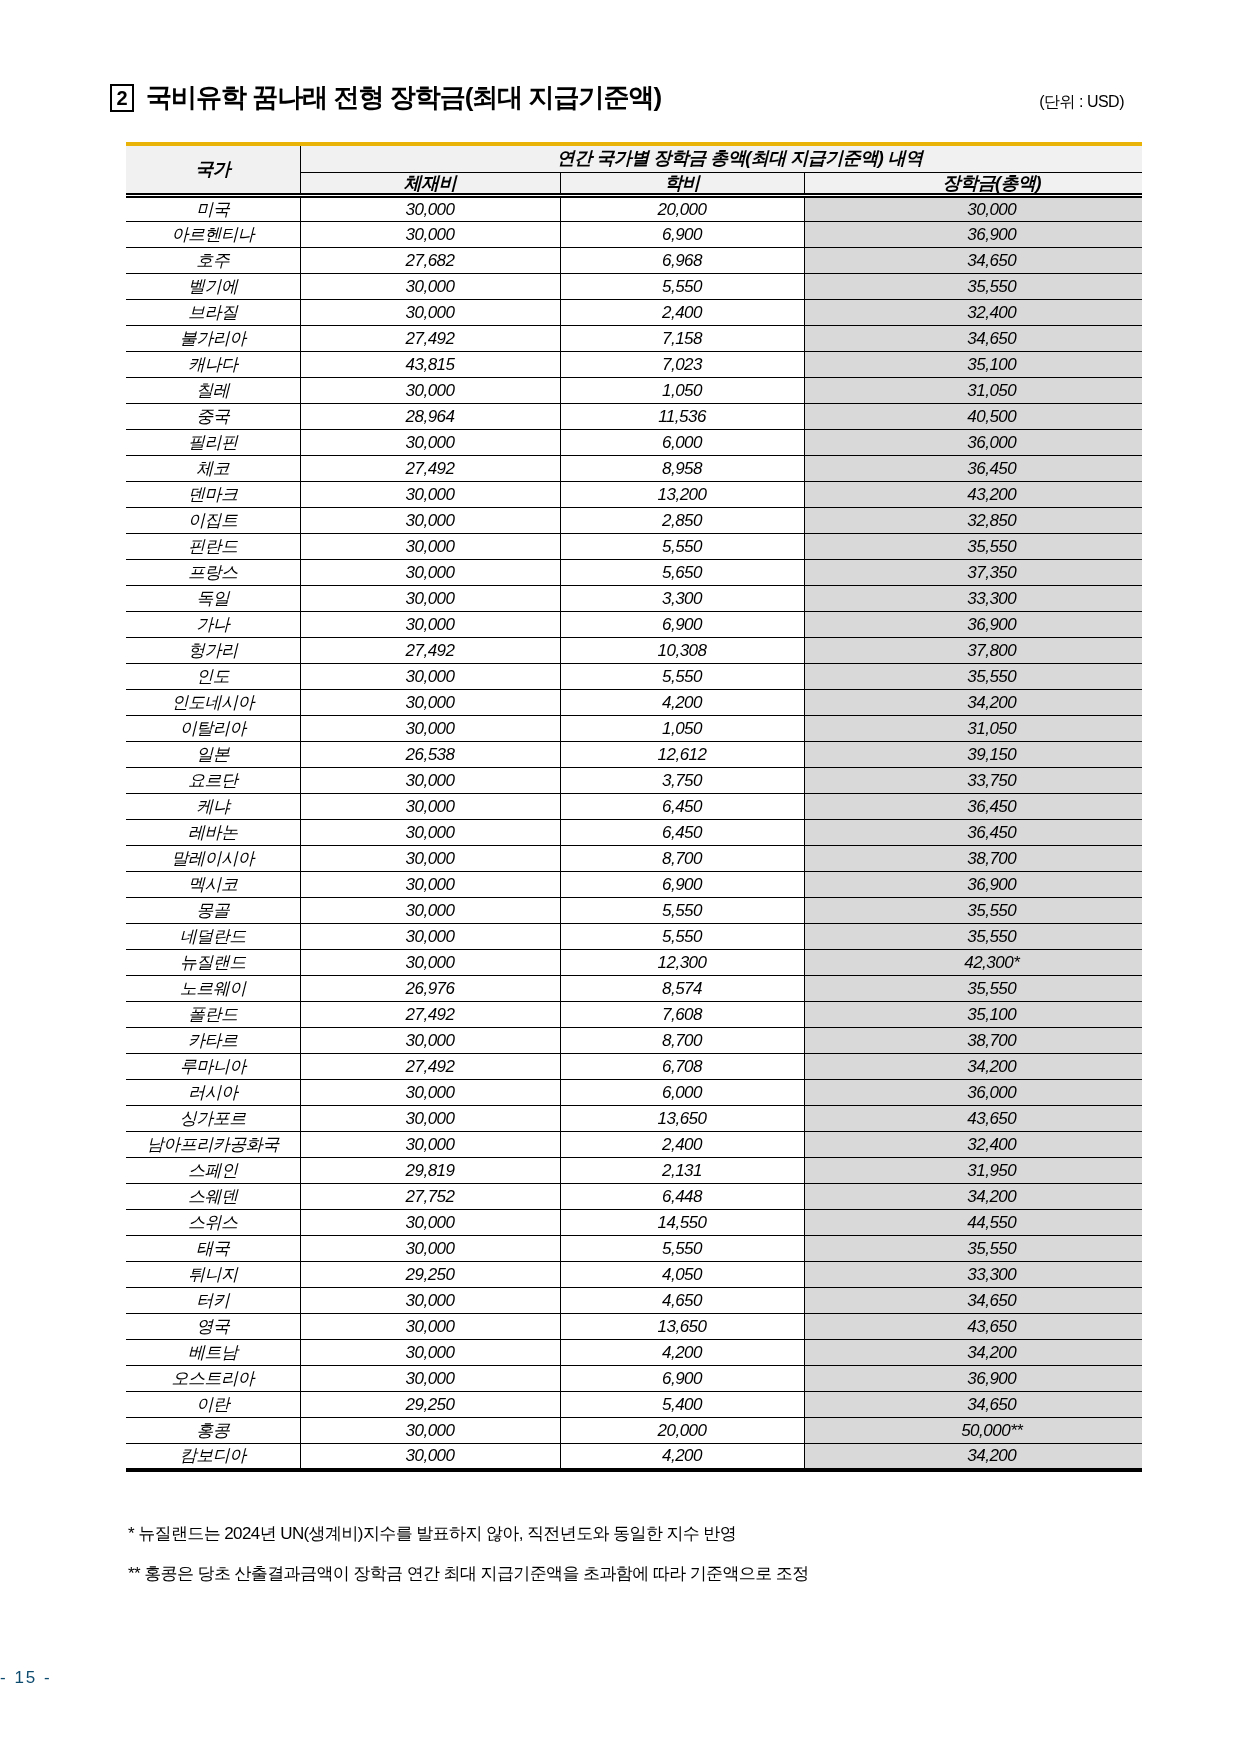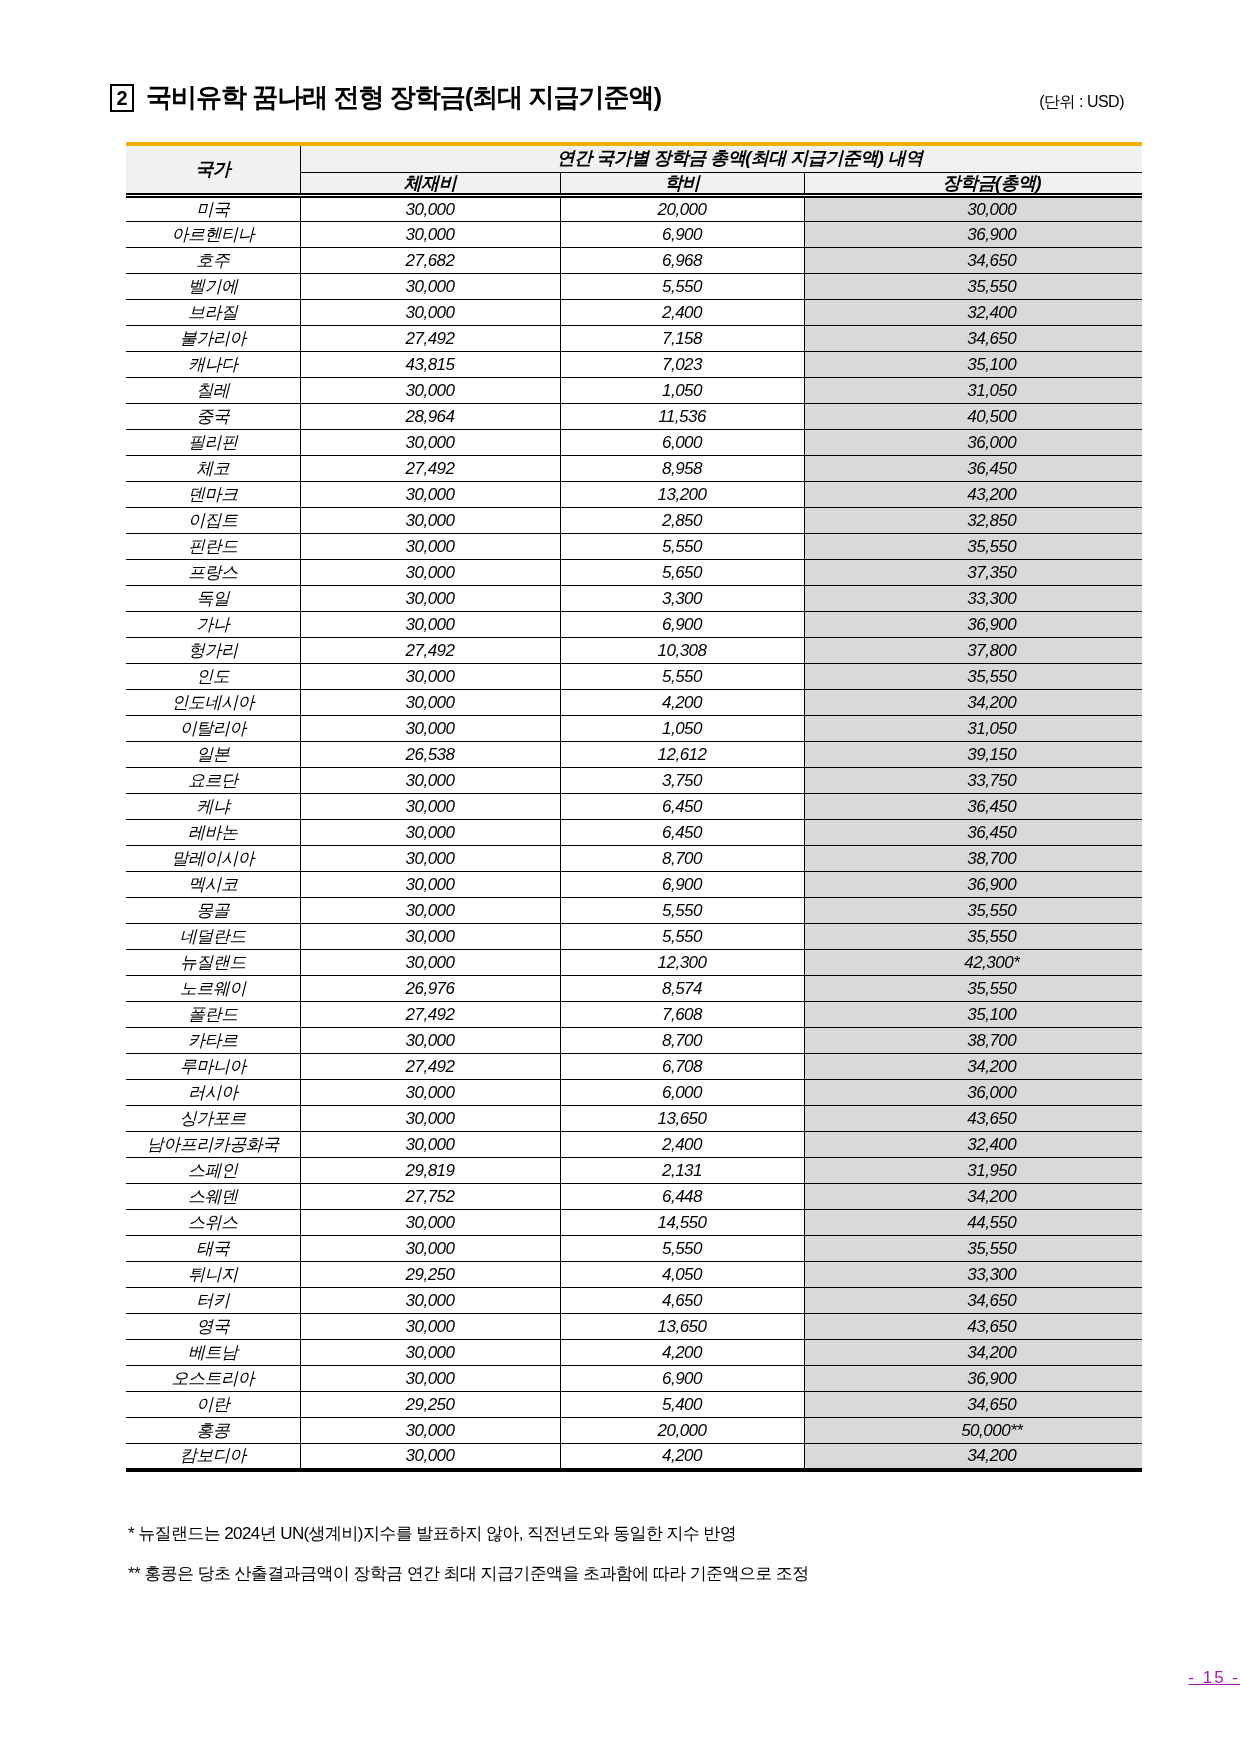--- a/index.html
+++ b/index.html
@@ -60,21 +60,21 @@
   
   .footnotes {
     position:absolute; top:1522px; left:128px; width:1016px;
     font-size:17px; letter-spacing:-0.6px;
   }
   .footnotes .fn { margin-bottom:17px; white-space:nowrap; }
 
   
   .page-number {
     position:absolute; top:1668px; left:0; width:100%;
-    text-align:right; font-size:17px; letter-spacing:2px; color:#a21caf;text-decoration:underline;
+    text-align:left; font-size:17px; letter-spacing:2px; color:#0c4a6e;
   }
 </style>
 </head>
 <body>
 
 <div class="page">
 
   <div class="title-row">
     <div class="title-left">
       <span class="num-box">2</span>

